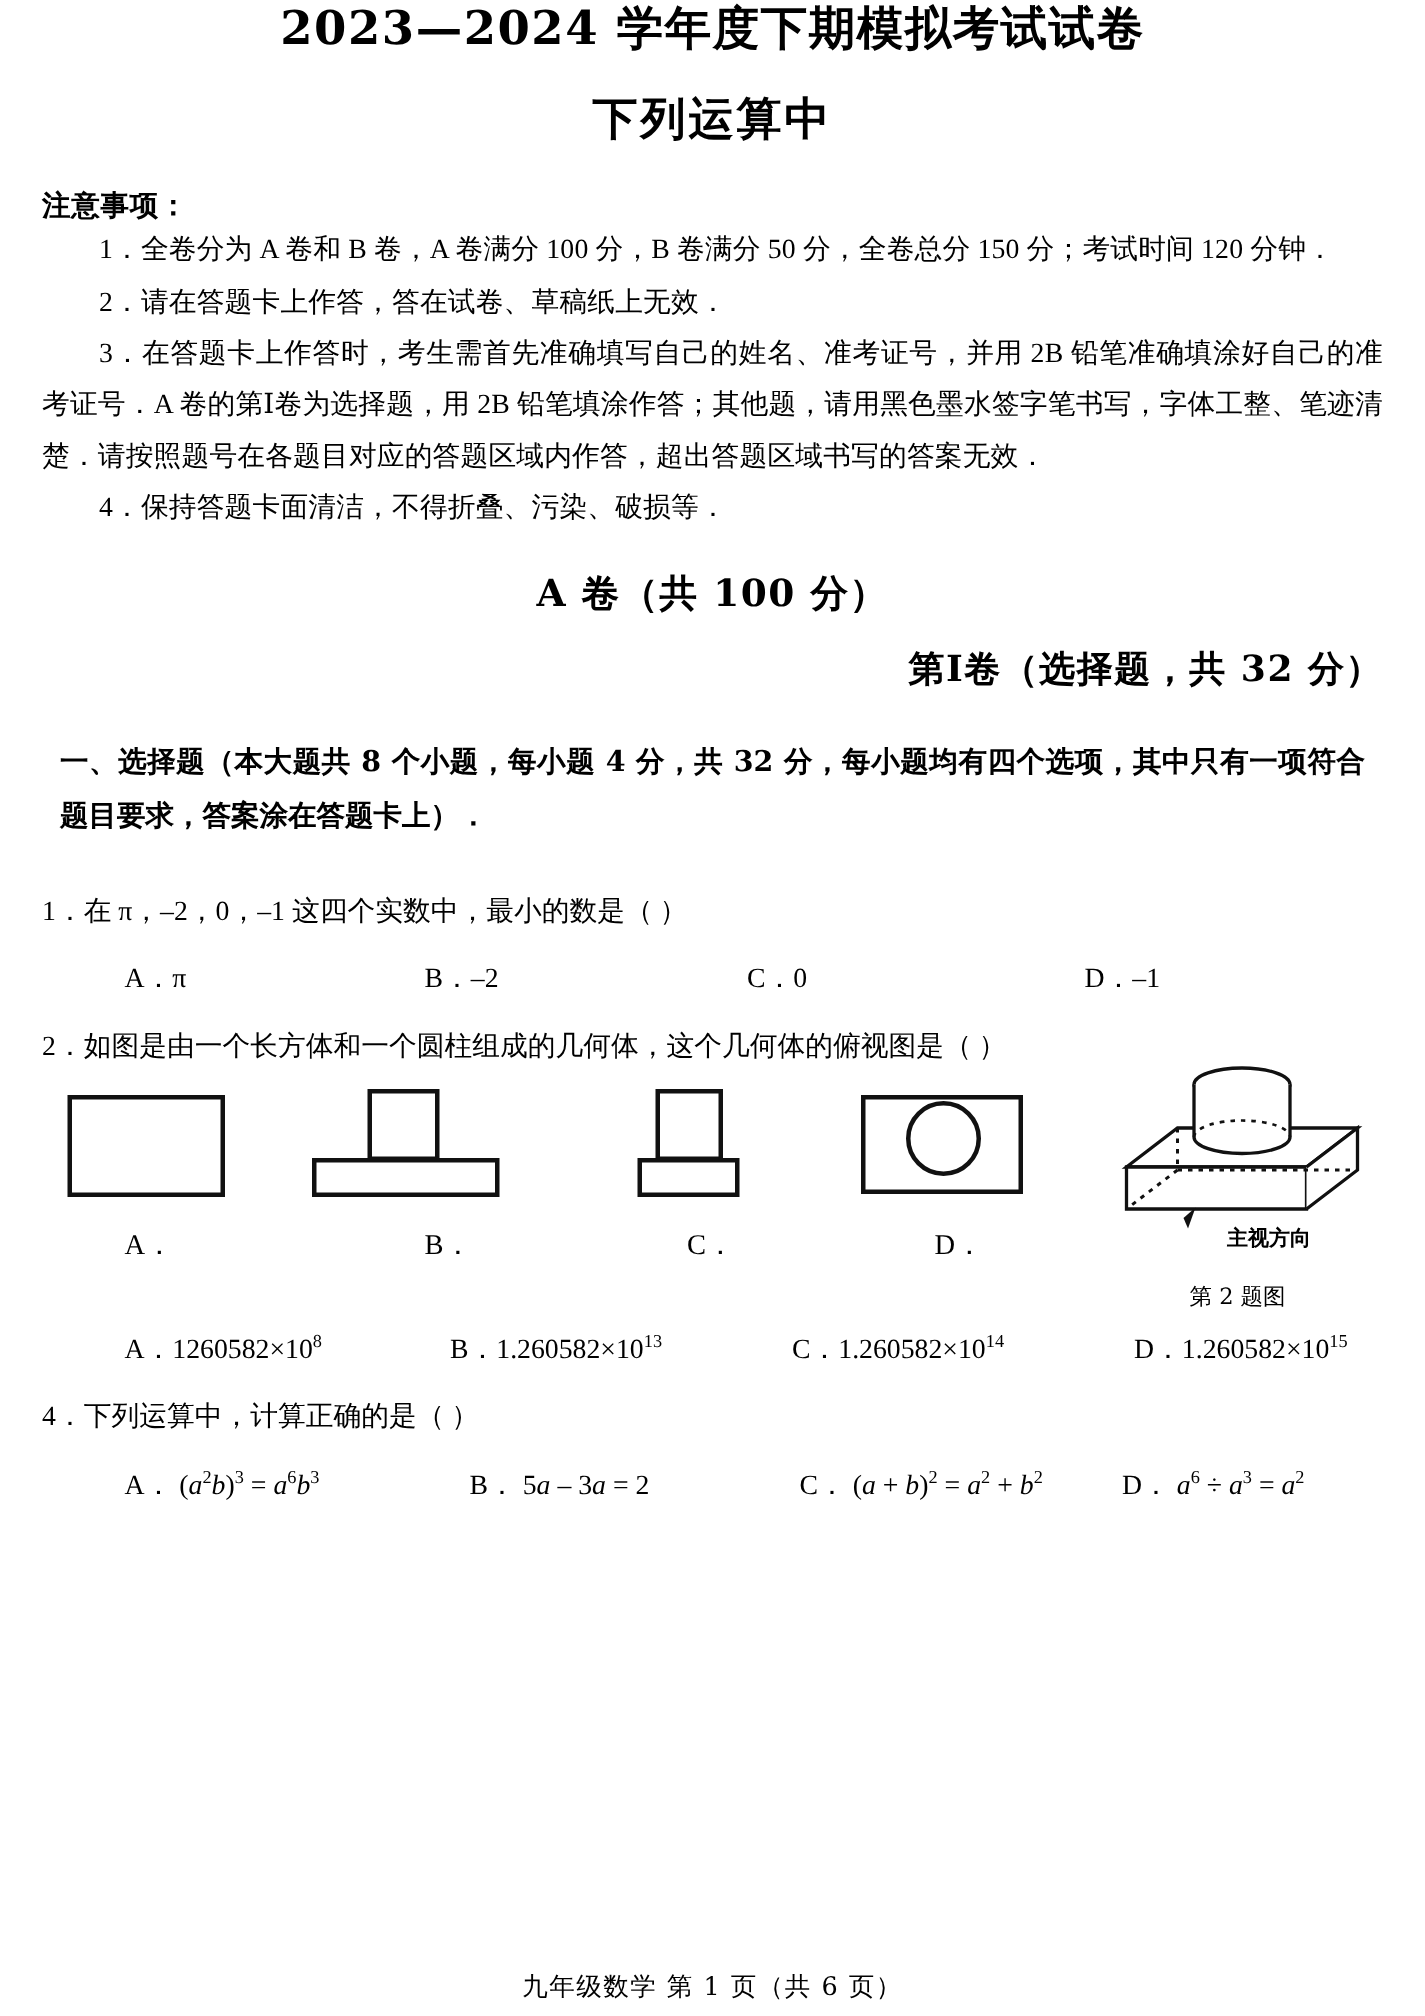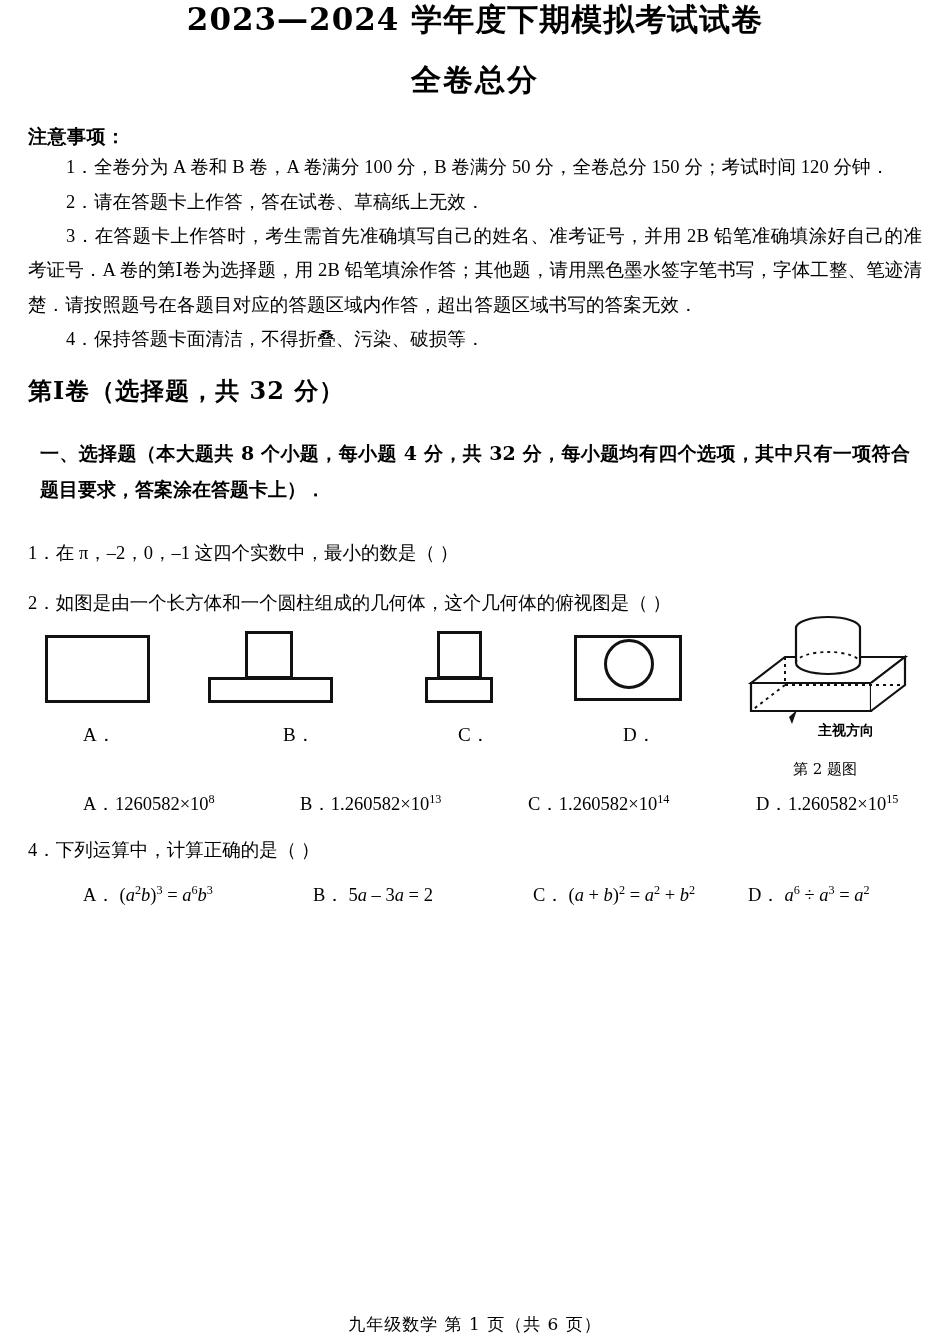--- a/index.html
+++ b/index.html
@@ -66,21 +66,21 @@
   .section-a {
     text-align: center;
     font-weight: bold;
     font-size: 25px;
     margin: 0;
     padding-top: 22px;
     letter-spacing: 1px;
     font-family: "DejaVu Serif", "Liberation Serif", serif;
   }
   .section-i {
-    text-align: left;
+    text-align: right;
     font-weight: bold;
     font-size: 24px;
     margin: 0;
     padding-top: 18px;
     letter-spacing: 1px;
     font-family: "DejaVu Serif", "Liberation Serif", serif;
   }
   .bigq-head {
     font-size: 19px;
     line-height: 1.92;
@@ -166,34 +166,41 @@
     font-family: "DejaVu Serif", "Liberation Serif", serif;
     letter-spacing: 1px;
   }
 </style>
 </head>
 <body>
 
 <div class="page">
 
   <h1 class="doc-title">2023—2024 学年度下期模拟考试试卷</h1>
-  <h2 class="doc-subtitle">全卷总分</h2>
+  <h2 class="doc-subtitle">下列运算中</h2>
 
   <div class="notice-head">注意事项：</div>
 
   <p class="notice-item">1．全卷分为 A 卷和 B 卷，A 卷满分 100 分，B 卷满分 50 分，全卷总分 150 分；考试时间 120 分钟．</p>
   <p class="notice-item">2．请在答题卡上作答，答在试卷、草稿纸上无效．</p>
   <p class="notice-item">3．在答题卡上作答时，考生需首先准确填写自己的姓名、准考证号，并用 2B 铅笔准确填涂好自己的准考证号．A 卷的第Ⅰ卷为选择题，用 2B 铅笔填涂作答；其他题，请用黑色墨水签字笔书写，字体工整、笔迹清楚．请按照题号在各题目对应的答题区域内作答，超出答题区域书写的答案无效．</p>
   <p class="notice-item">4．保持答题卡面清洁，不得折叠、污染、破损等．</p>
 
+  <div class="section-a">A 卷（共 100 分）</div>
   <div class="section-i">第Ⅰ卷（选择题，共 32 分）</div>
 
   <p class="bigq-head"><span>一、选择题</span><span class="normal">（本大题共 8 个小题，每小题 4 分，共 32 分，每小题均有四个选项，其中只有一项符合题目要求，答案涂在答题卡上）．</span></p>
 
   <p class="q"><span>1．</span><span>在 π，–2，0，–1 这四个实数中，最小的数是（      ）</span></p>
+  <div class="q-opts">
+    <span class="opt" style="left:55px;"><span>A．</span><span>π</span></span>
+    <span class="opt" style="left:255px;"><span>B．</span><span>–2</span></span>
+    <span class="opt" style="left:470px;"><span>C．</span><span>0</span></span>
+    <span class="opt" style="left:695px;"><span>D．</span><span>–1</span></span>
+  </div>
 
   <p class="q"><span>2．</span><span>如图是由一个长方体和一个圆柱组成的几何体，这个几何体的俯视图是（      ）</span></p>
 
   <div class="fig-row">
 
     <div class="shape-box" style="left:17px; top:8px; width:105px; height:68px;"></div>
     <span class="opt-letter" style="left:55px; top:95px;">A．</span>
 
     <div class="shape-box" style="left:217px; top:4px; width:48px; height:48px;"></div>
     <div class="shape-box" style="left:180px; top:50px; width:125px; height:26px;"></div>

